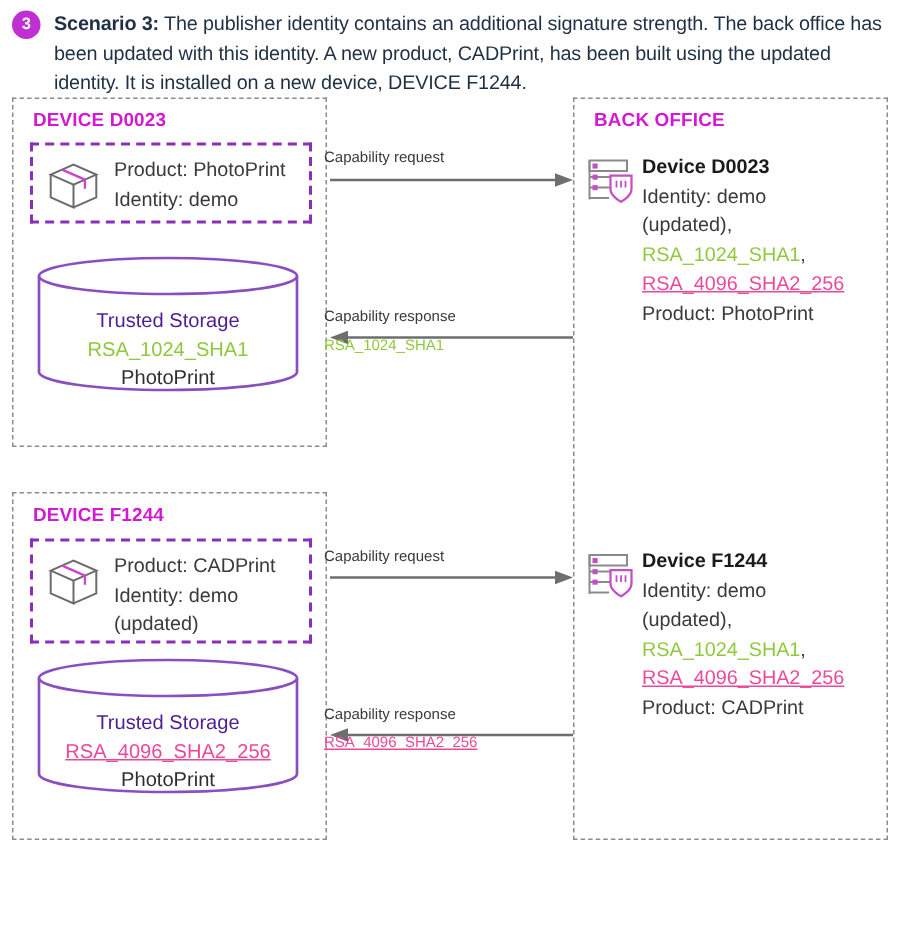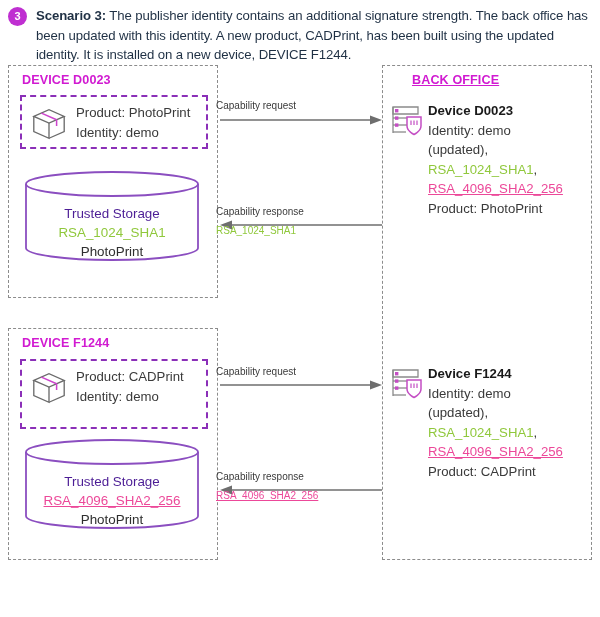--- a/index.html
+++ b/index.html
@@ -63,21 +63,21 @@
 
   .sec-title {
     position: absolute;
     color: #d11ad1;
     font-weight: bold;
     font-size: 12.6px;
     letter-spacing: 0.1px;
   }
   #t-dev1 { left: 22px;  top: 73px; }
   #t-dev2 { left: 22px;  top: 336px; }
-  #t-back { left: 412px; top: 73px; text-decoration: underline; }
+  #t-back { left: 396px; top: 73px; }
 
   
   .product-box {
     position: absolute;
     border: 2.2px dashed #8b2fb8;
     box-sizing: border-box;
     background: #ffffff;
   }
   #pbox1 { left: 20px; top: 95px;  width: 188px; height: 54px; }
   #pbox2 { left: 20px; top: 359px; width: 188px; height: 70px; }
@@ -244,20 +244,21 @@
       <g fill="none" stroke="#6b6b6b" stroke-width="1.4">
         <path d="M4 12 L20 5 L36 12 L20 19 Z"></path>
         <path d="M4 12 L4 28 L20 35 L20 19"></path>
         <path d="M36 12 L36 28 L20 35"></path>
       </g>
       <path d="M12 8.5 L28 15.5 M28 15.5 L28 22" fill="none" stroke="#cc44cc" stroke-width="1.6"></path>
     </svg>
     <div class="product-text">
       <div>Product: CADPrint</div>
       <div>Identity: demo</div>
+      <div>(updated)</div>
     </div>
   </div>
 
   <div class="cyl" id="cyl2">
     <svg width="176" height="92" viewBox="0 0 176 92">
       <path d="M2 14 L2 78" stroke="#8b4ec0" stroke-width="1.8" fill="none"></path>
       <path d="M174 14 L174 78" stroke="#8b4ec0" stroke-width="1.8" fill="none"></path>
       <ellipse cx="88" cy="14" rx="86" ry="12" fill="#ffffff" stroke="#8b4ec0" stroke-width="1.8"></ellipse>
       <path d="M2 78 A86 12 0 0 0 174 78" fill="none" stroke="#8b4ec0" stroke-width="1.8"></path>
     </svg>

